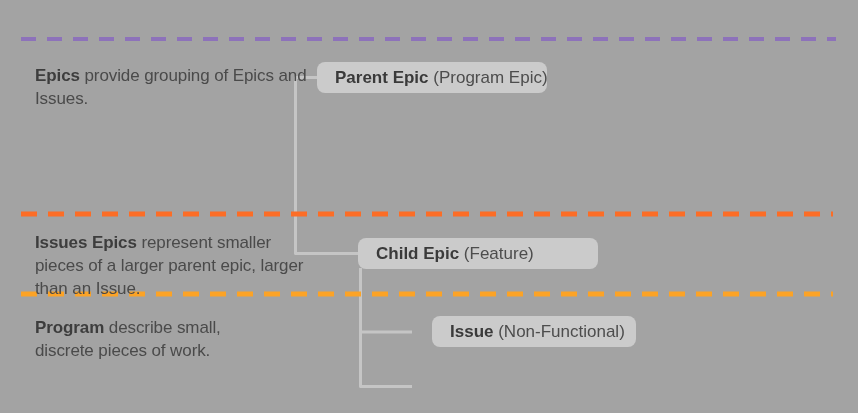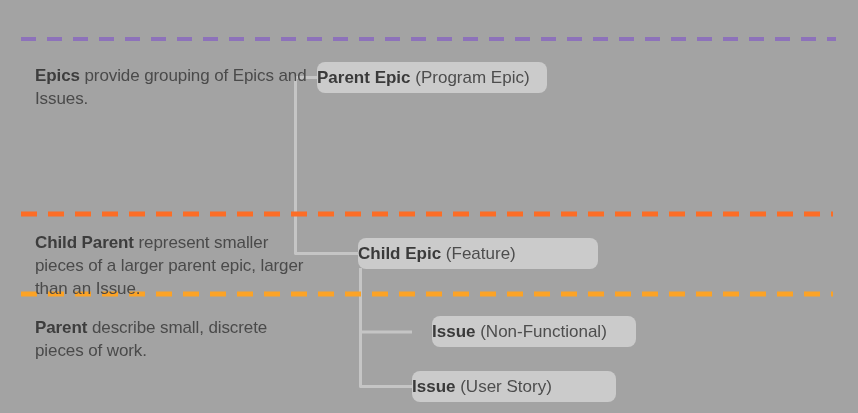--- a/index.html
+++ b/index.html
@@ -44,20 +44,21 @@
     color: #3d3d3d;
     font-weight: 700;
   }
   .node {
     position: absolute;
     height: 31px;
     background: var(--node-bg, #cbcbcb);
     border-radius: 8px;
     font-size: 17px;
     line-height: 31px;
+    padding-left: 18px;
     box-sizing: border-box;
     color: #4d4d4d;
     white-space: nowrap;
   }
   .node b {
     color: #3a3a3a;
     font-weight: 700;
   }
   #node-parent-epic       { left: 317px; top: 62px;  width: 230px; }
   #node-child-epic        { left: 358px; top: 238px; width: 240px; }
@@ -79,32 +80,29 @@
 
     <line class="sep sep-epics" x1="21" y1="39" x2="836" y2="39"></line>
     <line class="sep sep-child" x1="21" y1="214" x2="833" y2="214"></line>
     <line class="sep sep-issues" x1="21" y1="294" x2="833" y2="294"></line>
   </svg>
 
   <div class="desc" id="desc-epics">
     <b>Epics</b><span> provide grouping of Epics and Issues.</span>
   </div>
   <div class="desc" id="desc-child-epics">
-    <b>Child Parent</b><span> represent smaller pieces of a larger parent epic, larger than an Issue.</span>
+    <b>Issues Epics</b><span> represent smaller pieces of a larger parent epic, larger than an Issue.</span>
   </div>
   <div class="desc" id="desc-issues">
-    <b>Parent</b><span> describe small, discrete pieces of work.</span>
+    <b>Program</b><span> describe small, discrete pieces of work.</span>
   </div>
 
   <div class="node" id="node-parent-epic">
     <b>Parent Epic</b><span> (Program Epic)</span>
   </div>
   <div class="node" id="node-child-epic">
     <b>Child Epic</b><span> (Feature)</span>
   </div>
   <div class="node" id="node-issue-nonfunc">
     <b>Issue</b><span> (Non-Functional)</span>
   </div>
-  <div class="node" id="node-issue-userstory">
-    <b>Issue</b><span> (User Story)</span>
-  </div>
 
 </div>
 
 </body></html>

